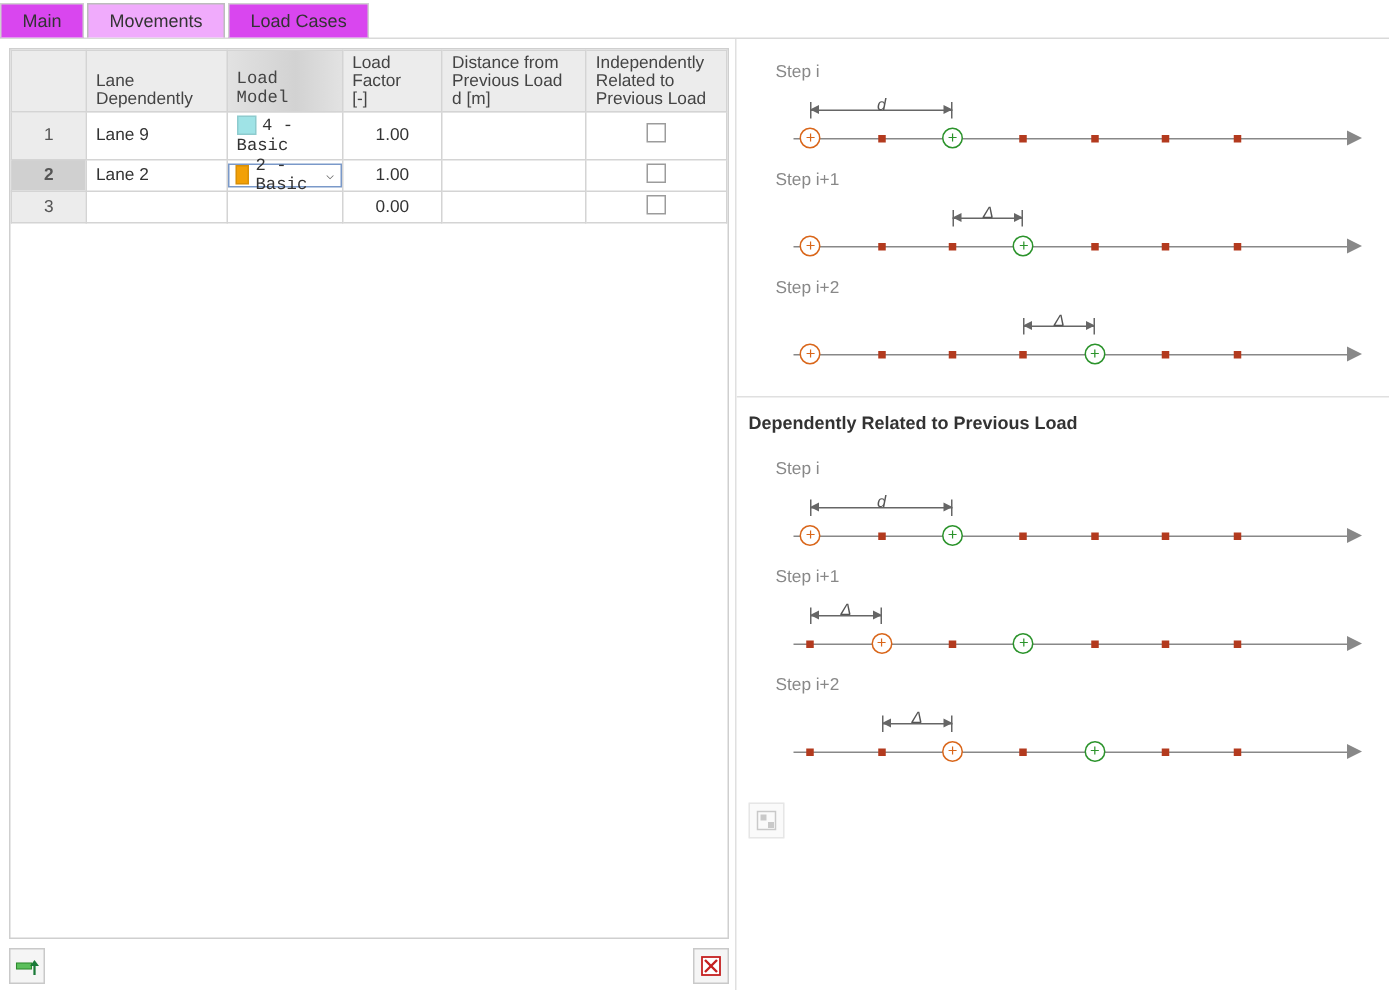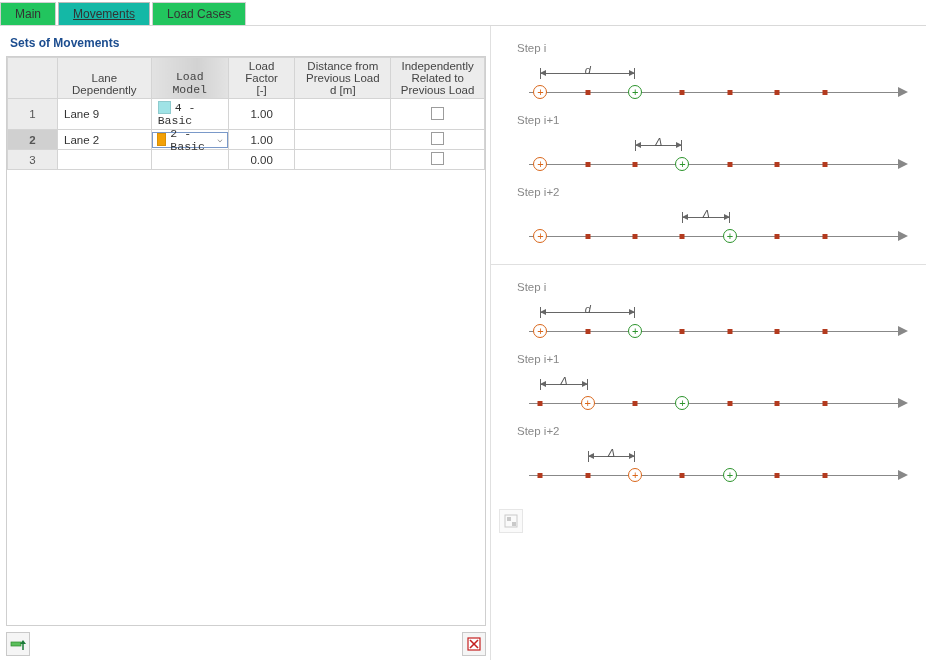--- a/index.html
+++ b/index.html
@@ -15,30 +15,29 @@
   }
   
   .tabs {
     display: flex;
     gap: 2px;
     padding: 2px 0 0 0;
     background: #fff;
   }
   .tab {
     padding: 4px 14px;
-    background: #22c55e;
+    background: #d946ef;
     border: 1px solid #d0d0d0;
     border-bottom: none;
     color: #333;
     cursor: pointer;
   }
   .tab.active {
-    background: #14b8a6;
+    background: #f0abfc;
     border-color: #bcbcbc;
-    text-decoration: underline;
   }
   .divider { height: 1px; background: #d9d9d9; }
 
   .content {
     display: flex;
     height: calc(100% - 28px);
   }
   .left-panel {
     width: 490px;
     display: flex;
@@ -73,21 +72,21 @@
   }
   table.grid th, table.grid td {
     border: 1px solid #d4d4d4;
     padding: 2px 6px;
     height: 16px;
     box-sizing: border-box;
   }
   table.grid th {
     background: #ececec;
     font-weight: normal;
-    text-align: center;
+    text-align: left;
     vertical-align: bottom;
     height: 40px;
     color: #444;
   }
   table.grid th.sel-head {
     background: linear-gradient(to right, #e2e2e2, #d2d2d2 60%, #e2e2e2);
   }
   .row-index {
     background: #ececec;
     text-align: center;
@@ -249,21 +248,20 @@
 <div class="tabs">
   <div class="tab tab-main">Main</div>
   <div class="tab tab-movements active">Movements</div>
   <div class="tab tab-loadcases">Load Cases</div>
 </div>
 <div class="divider"></div>
 
 <div class="content">
 
   <div class="left-panel">
-    <div class="panel-title">Sets of Movements</div>
 
     <div class="grid-wrap">
       <table class="grid">
         <thead>
           <tr>
             <th class="row-index"></th>
             <th class="c-lane">Lane Dependently</th>
             <th class="c-model sel-head">Load Model</th>
             <th class="c-factor">Load Factor<br>[-]</th>
             <th class="c-dist">Distance from<br>Previous Load<br>d [m]</th>
@@ -386,20 +384,21 @@
               <div class="dim-tick r"></div>
               <div class="dim-arrow l"></div>
               <div class="dim-arrow r"></div>
               <div class="dim-label">Δ</div>
             </div>
           </div>
         </div>
     </div>
 
     <div class="section" style="border-bottom:none">
+      <div class="section-title">Dependently Related to Previous Load</div>
       <div>
           <div class="step-label">Step i</div>
           <div class="diagram">
             <div class="axis"></div>
             <div class="arrowhead"></div>
             <div class="dot" style="left: 15.5%;"></div>
             <div class="dot" style="left: 40.5%;"></div>
             <div class="dot" style="left: 53%;"></div>
             <div class="dot" style="left: 65.5%;"></div>
             <div class="dot" style="left: 78%;"></div>

